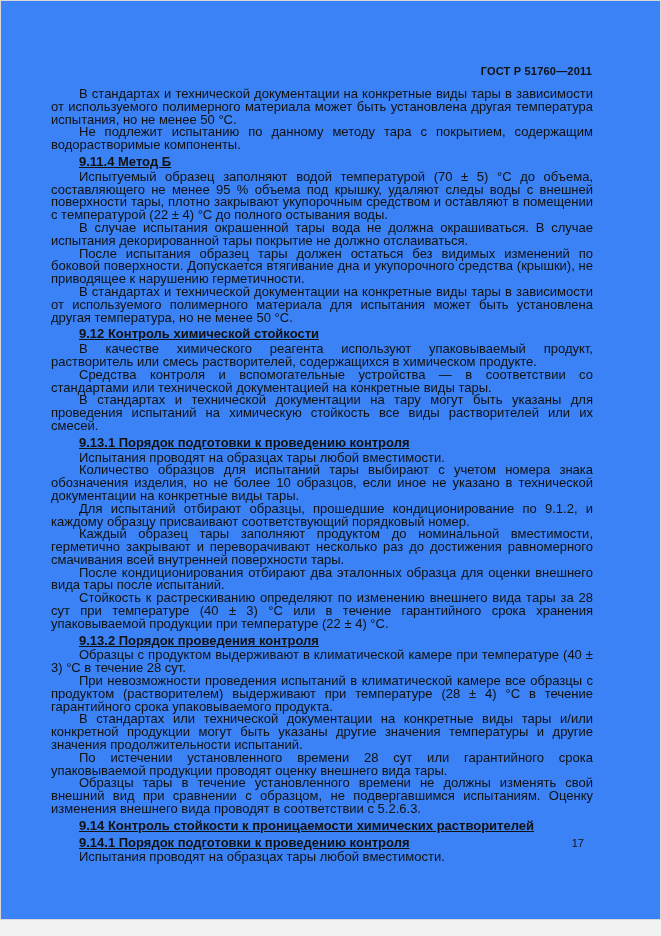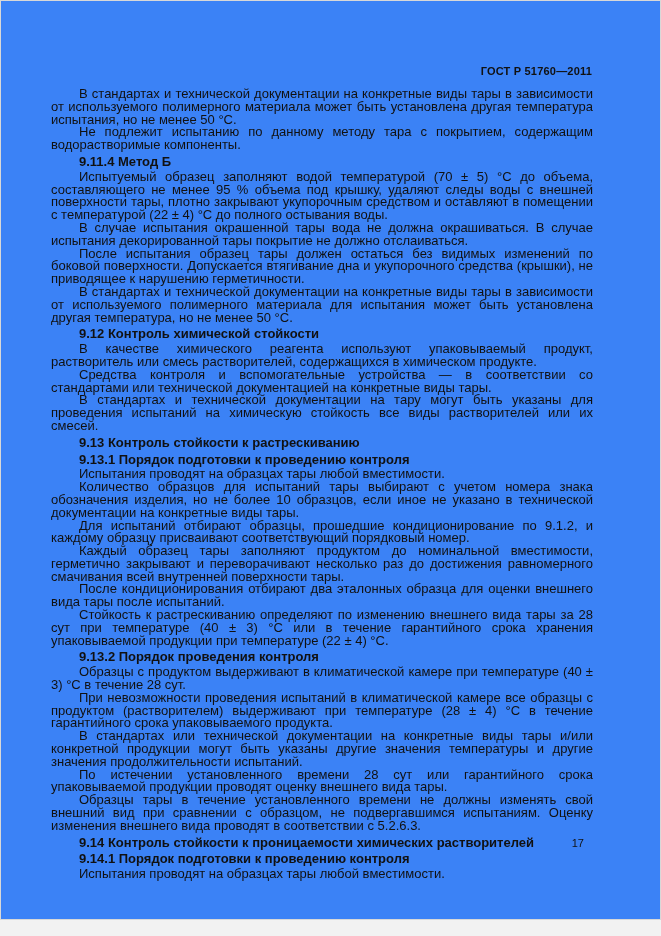--- a/index.html
+++ b/index.html
@@ -38,20 +38,21 @@
     text-align: justify;
     color: #111;
   }
   .doc-content p {
     margin: 0;
     text-indent: 28px;
   }
   .doc-content p.heading {
     font-weight: bold;
     margin: 4px 0 2px 0;
+    text-decoration: underline;
   }
   .doc-footer {
     position: absolute;
     bottom: 70px;
     right: 76px;
     font-size: 11px;
     color: #111;
   }
 </style>
 </head>
@@ -65,21 +66,20 @@
       <p class="body">Не подлежит испытанию по данному методу тара с покрытием, содержащим водорастворимые компоненты.</p>
       <p class="heading">9.11.4 Метод Б</p>
       <p class="body">Испытуемый образец заполняют водой температурой (70 ± 5) °С до объема, составляющего не менее 95 % объема под крышку, удаляют следы воды с внешней поверхности тары, плотно закрывают укупорочным средством и оставляют в помещении с температурой (22 ± 4) °С до полного остывания воды.</p>
       <p class="body">В случае испытания окрашенной тары вода не должна окрашиваться. В случае испытания декорированной тары покрытие не должно отслаиваться.</p>
       <p class="body">После испытания образец тары должен остаться без видимых изменений по боковой поверхности. Допускается втягивание дна и укупорочного средства (крышки), не приводящее к нарушению герметичности.</p>
       <p class="body">В стандартах и технической документации на конкретные виды тары в зависимости от используемого полимерного материала для испытания может быть установлена другая температура, но не менее 50 °С.</p>
       <p class="heading">9.12 Контроль химической стойкости</p>
       <p class="body">В качестве химического реагента используют упаковываемый продукт, растворитель или смесь растворителей, содержащихся в химическом продукте.</p>
       <p class="body">Средства контроля и вспомогательные устройства — в соответствии со стандартами или технической документацией на конкретные виды тары.</p>
       <p class="body">В стандартах и технической документации на тару могут быть указаны для проведения испытаний на химическую стойкость все виды растворителей или их смесей.</p>
-      <p class="heading">9.13 Контроль стойкости к растрескиванию</p>
       <p class="heading">9.13.1 Порядок подготовки к проведению контроля</p>
       <p class="body">Испытания проводят на образцах тары любой вместимости.</p>
       <p class="body">Количество образцов для испытаний тары выбирают с учетом номера знака обозначения изделия, но не более 10 образцов, если иное не указано в технической документации на конкретные виды тары.</p>
       <p class="body">Для испытаний отбирают образцы, прошедшие кондиционирование по 9.1.2, и каждому образцу присваивают соответствующий порядковый номер.</p>
       <p class="body">Каждый образец тары заполняют продуктом до номинальной вместимости, герметично закрывают и переворачивают несколько раз до достижения равномерного смачивания всей внутренней поверхности тары.</p>
       <p class="body">После кондиционирования отбирают два эталонных образца для оценки внешнего вида тары после испытаний.</p>
       <p class="body">Стойкость к растрескиванию определяют по изменению внешнего вида тары за 28 сут при температуре (40 ± 3) °С или в течение гарантийного срока хранения упаковываемой продукции при температуре (22 ± 4) °С.</p>
       <p class="heading">9.13.2 Порядок проведения контроля</p>
       <p class="body">Образцы с продуктом выдерживают в климатической камере при температуре (40 ± 3) °С в течение 28 сут.</p>
       <p class="body">При невозможности проведения испытаний в климатической камере все образцы с продуктом (растворителем) выдерживают при температуре (28 ± 4) °С в течение гарантийного срока упаковываемого продукта.</p>

